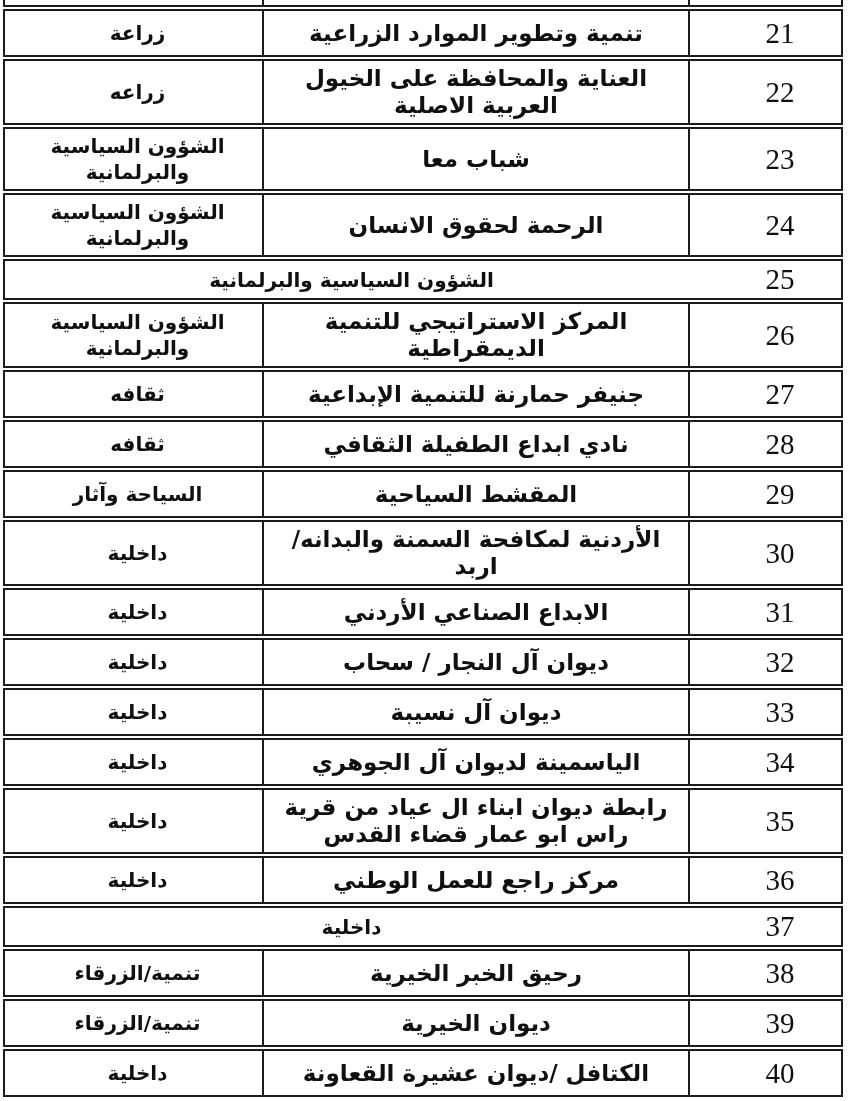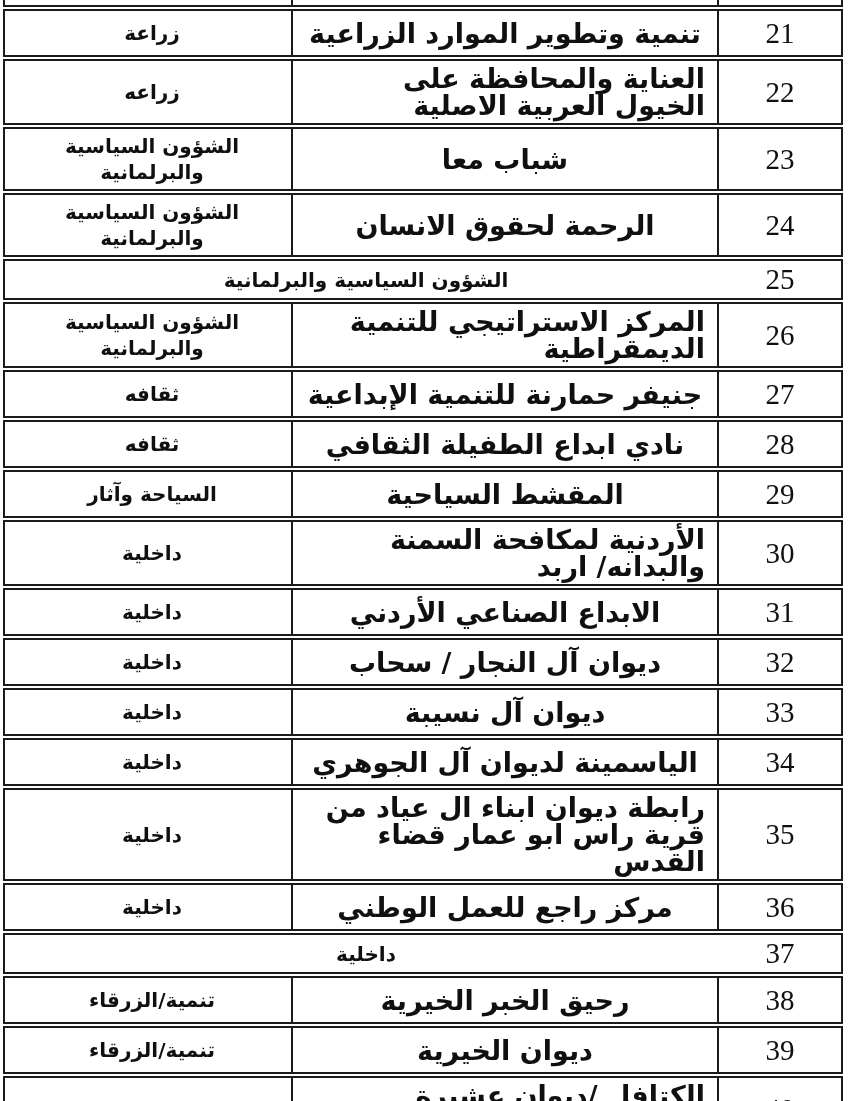--- a/index.html
+++ b/index.html
@@ -48,31 +48,31 @@
     color: #101010;
     box-sizing: border-box;
   }
   .cell.num {
     flex: 0 0 122px;
     font-family: "Liberation Serif", "DejaVu Serif", serif;
     font-size: 29px;
     font-weight: normal;
     line-height: 1;
     padding: 4px 2px;
+    margin-left: 29px;
   }
   .cell.name {
     flex: 0 0 428px;
     border-left: 2px solid #1b1b1b;
     border-right: 2px solid #1b1b1b;
     font-weight: bold;
-    font-size: 27px;
+    font-size: 23px;
     line-height: 27px;
     padding: 4px 12px;
     min-height: 44px;
-    text-align: right;
   }
   .cell.cat {
     flex: 1 1 auto;
     font-weight: bold;
     font-size: 20px;
     line-height: 26px;
     padding: 4px 8px;
     margin-left: 8px;
   }
   .row.partial .cell {

